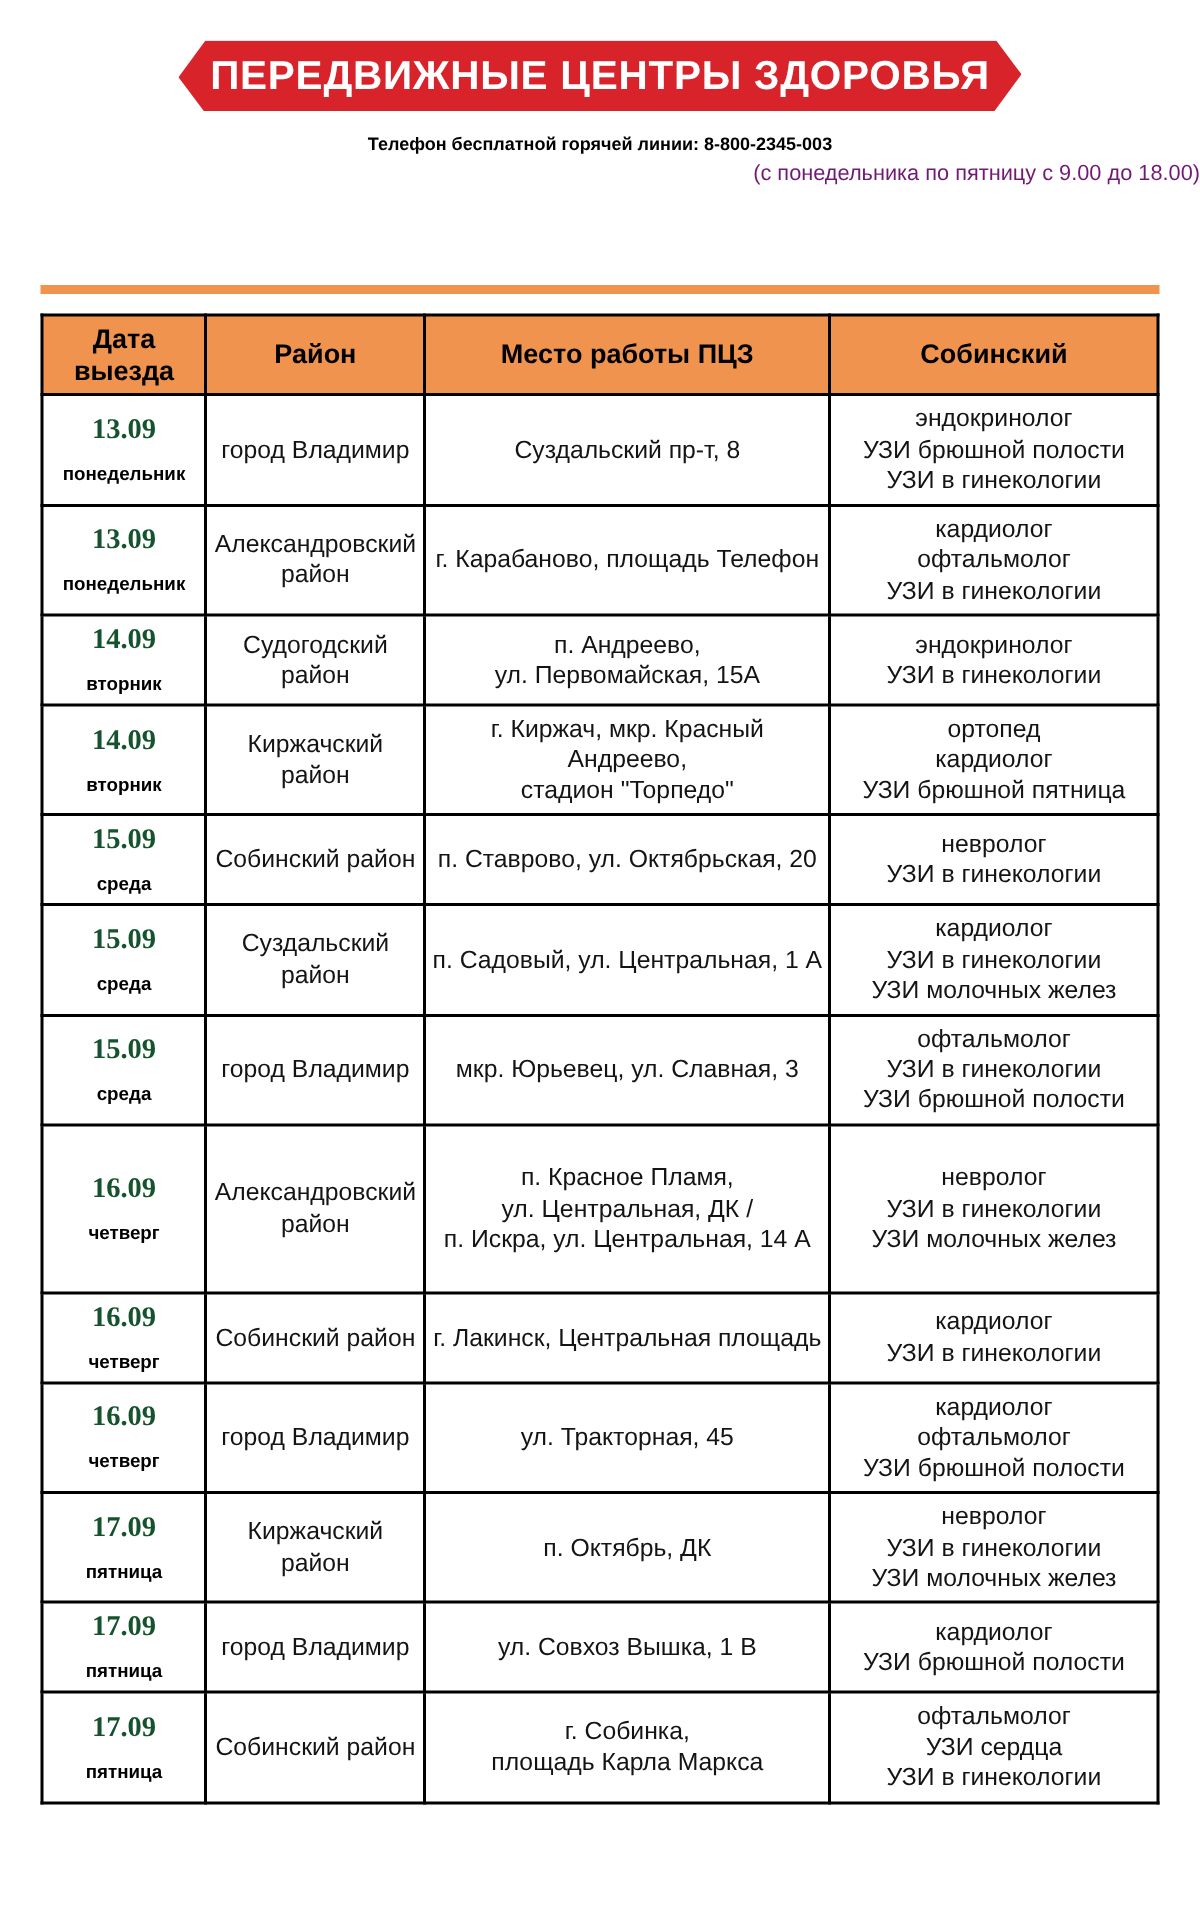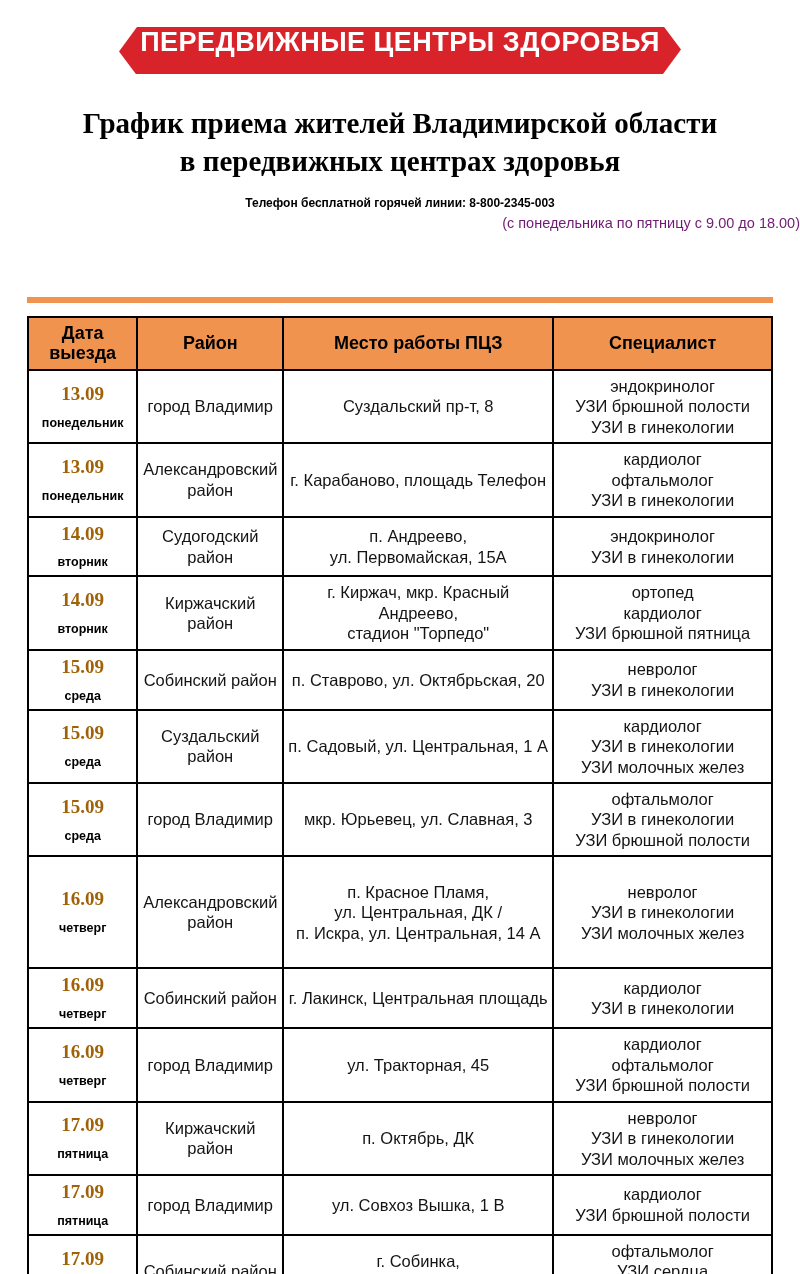--- a/index.html
+++ b/index.html
@@ -13,21 +13,21 @@
     font-family:"Liberation Sans",sans-serif;color:#111;
     overflow:hidden;
   }
   .page{width:800px;height:1274px;position:relative;}
 
   
   .banner{
     width:562px;height:47px;margin:27px auto 0;
     background:var(--brand-red);
     clip-path:polygon(0 52%,3.2% 0,97% 0,100% 48%,96.8% 100%,3% 100%);
-    display:flex;justify-content:center;
+    display:flex;align-items:center;justify-content:center;
   }
   .banner span{
     color:#fff;font-weight:bold;font-size:27px;letter-spacing:.5px;
     font-family:"Liberation Sans",sans-serif;white-space:nowrap;
   }
 
   
   .main-title{
     margin:30px auto 0;text-align:center;
     font-family:"Liberation Serif",serif;font-weight:bold;
@@ -60,65 +60,61 @@
   .schedule th{
     background:var(--accent);
     font-size:18px;font-weight:bold;color:#000;
     height:44px;line-height:1.15;
   }
   .schedule td{
     font-size:16.5px;color:#141414;line-height:1.24;
   }
   .date-num{
     display:block;font-family:"Liberation Serif",serif;
-    font-weight:bold;font-size:19px;color:#a16207;line-height:1.15;
+    font-weight:bold;font-size:19px;color:#14532d;line-height:1.15;
   }
   .date-day{
     display:block;font-weight:bold;font-size:12.5px;color:#000;
     line-height:1.2;margin-top:11px;
   }
   tr.row-tall td{height:112px;}
   .col-date{width:14.7%;}
   .col-district{width:19.6%;}
   .col-place{width:36.3%;}
   .col-spec{width:29.4%;}
 </style>
 </head>
 <body>
 
 <div class="page">
 
   <div class="banner">
     <span>ПЕРЕДВИЖНЫЕ ЦЕНТРЫ ЗДОРОВЬЯ</span>
   </div>
 
-  <div class="main-title">
-    <div>График приема жителей Владимирской области</div>
-    <div>в передвижных центрах здоровья</div>
-  </div>
 
   <div class="hotline">Телефон бесплатной горячей линии: 8-800-2345-003</div>
   <div class="hotline-hours">(с понедельника по пятницу с 9.00 до 18.00)</div>
 
   <div class="top-accent"></div>
 
   <table class="schedule">
     <colgroup>
       <col class="col-date">
         <col class="col-district">
         <col class="col-place">
         <col class="col-spec">
     </colgroup>
     <thead>
       <tr>
         <th>Дата
 выезда</th>
         <th>Район</th>
         <th>Место работы ПЦЗ</th>
-        <th>Специалист</th>
+        <th>Собинский</th>
       </tr>
     </thead>
     <tbody>
       <tr>
         <td><span class="date-num">13.09</span><span class="date-day">понедельник</span></td>
         <td>город Владимир</td>
         <td>Суздальский пр-т, 8</td>
         <td>эндокринолог
 УЗИ брюшной полости
 УЗИ в гинекологии</td>

